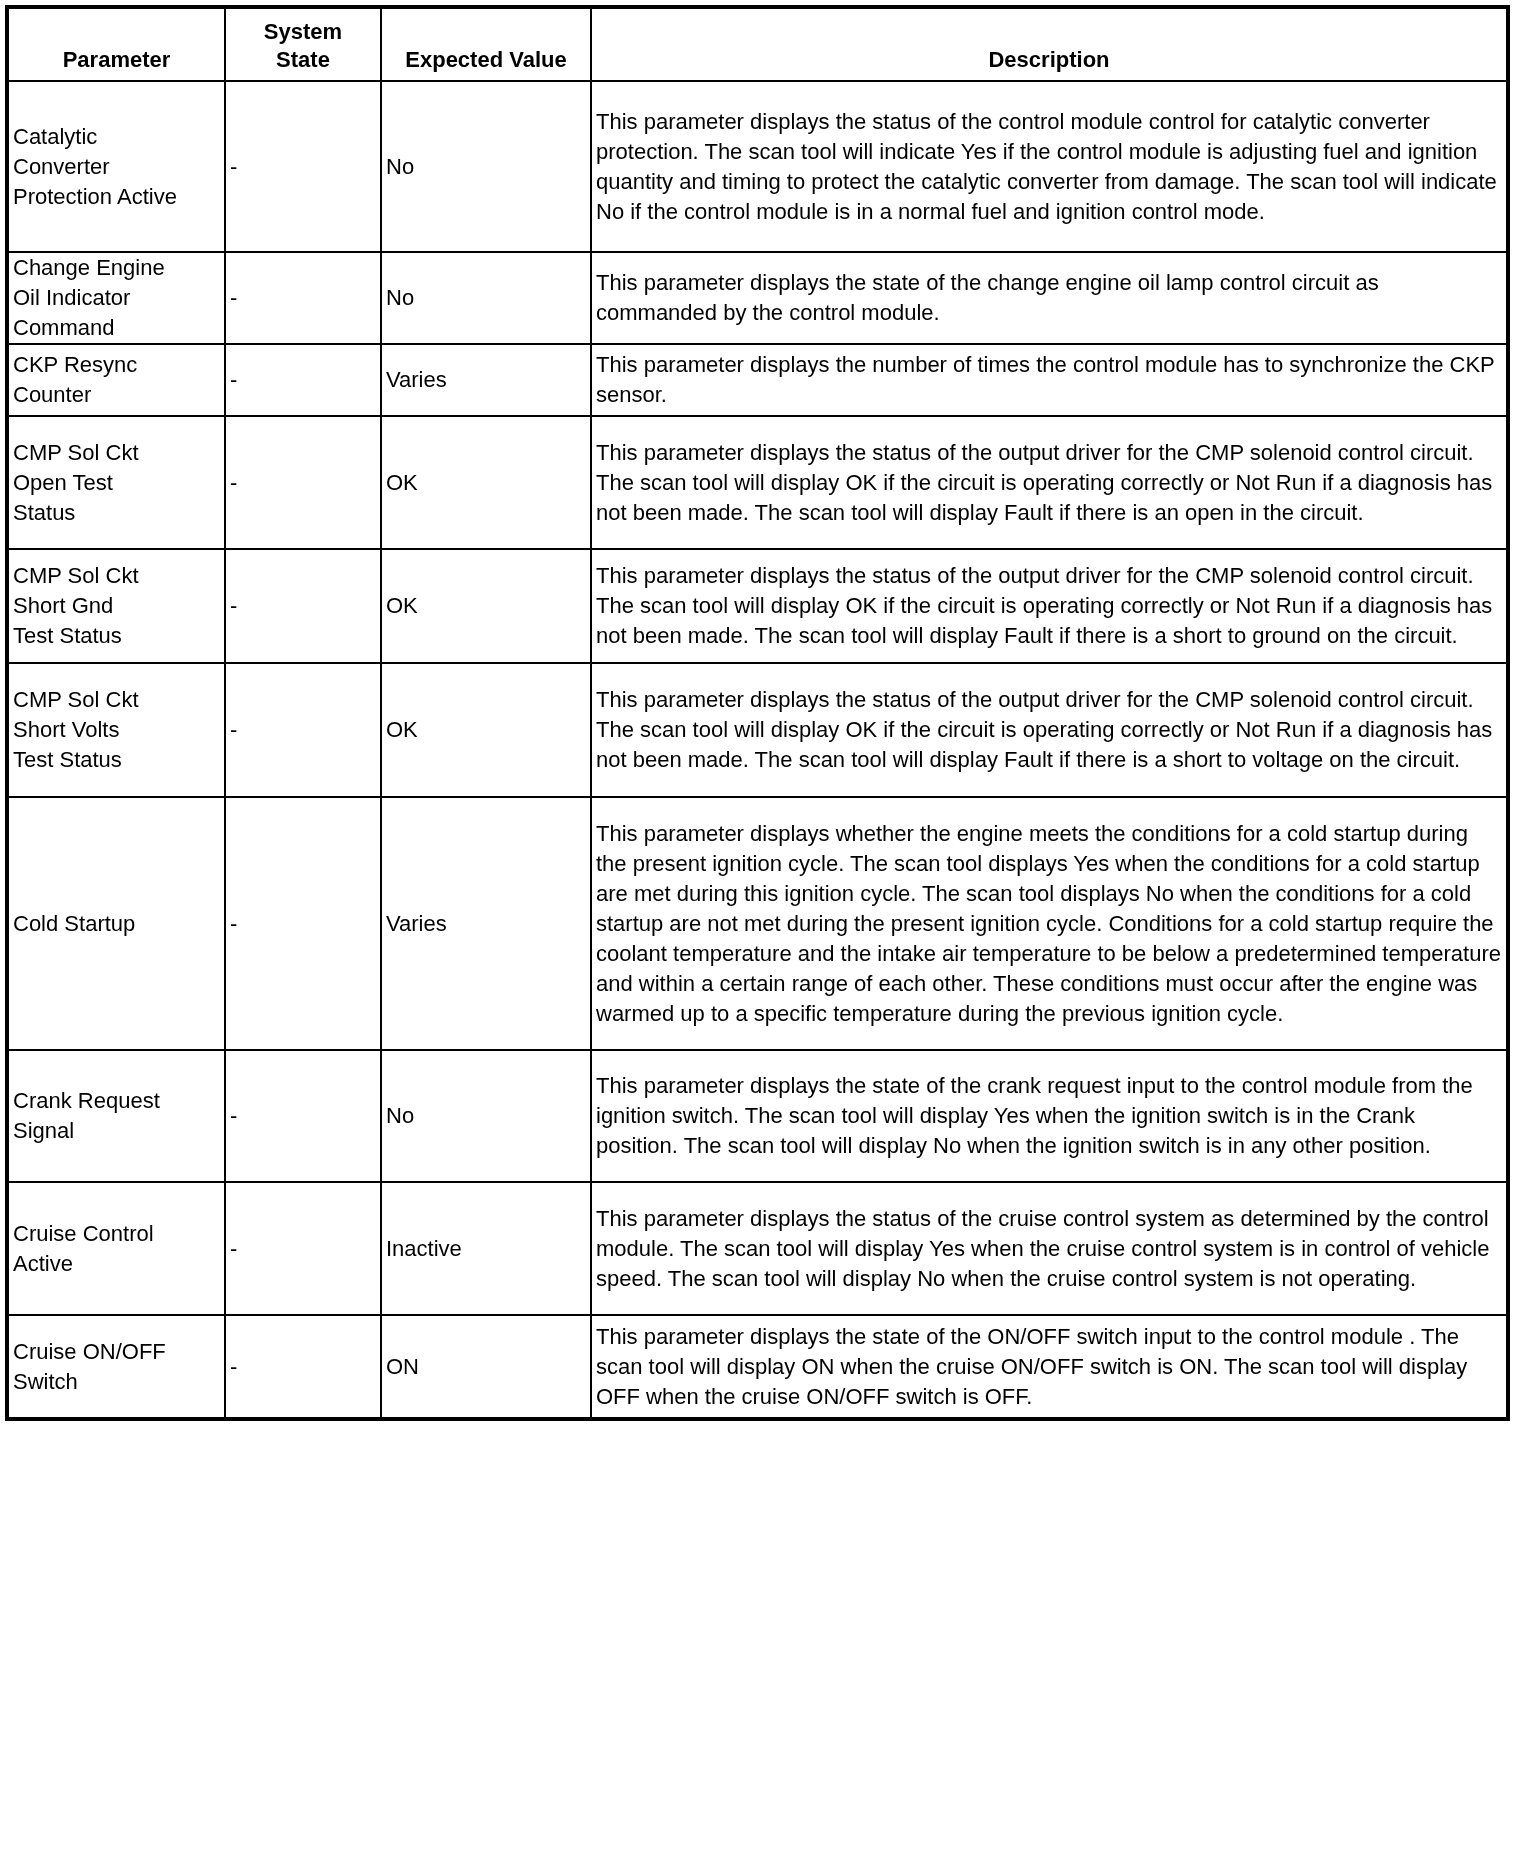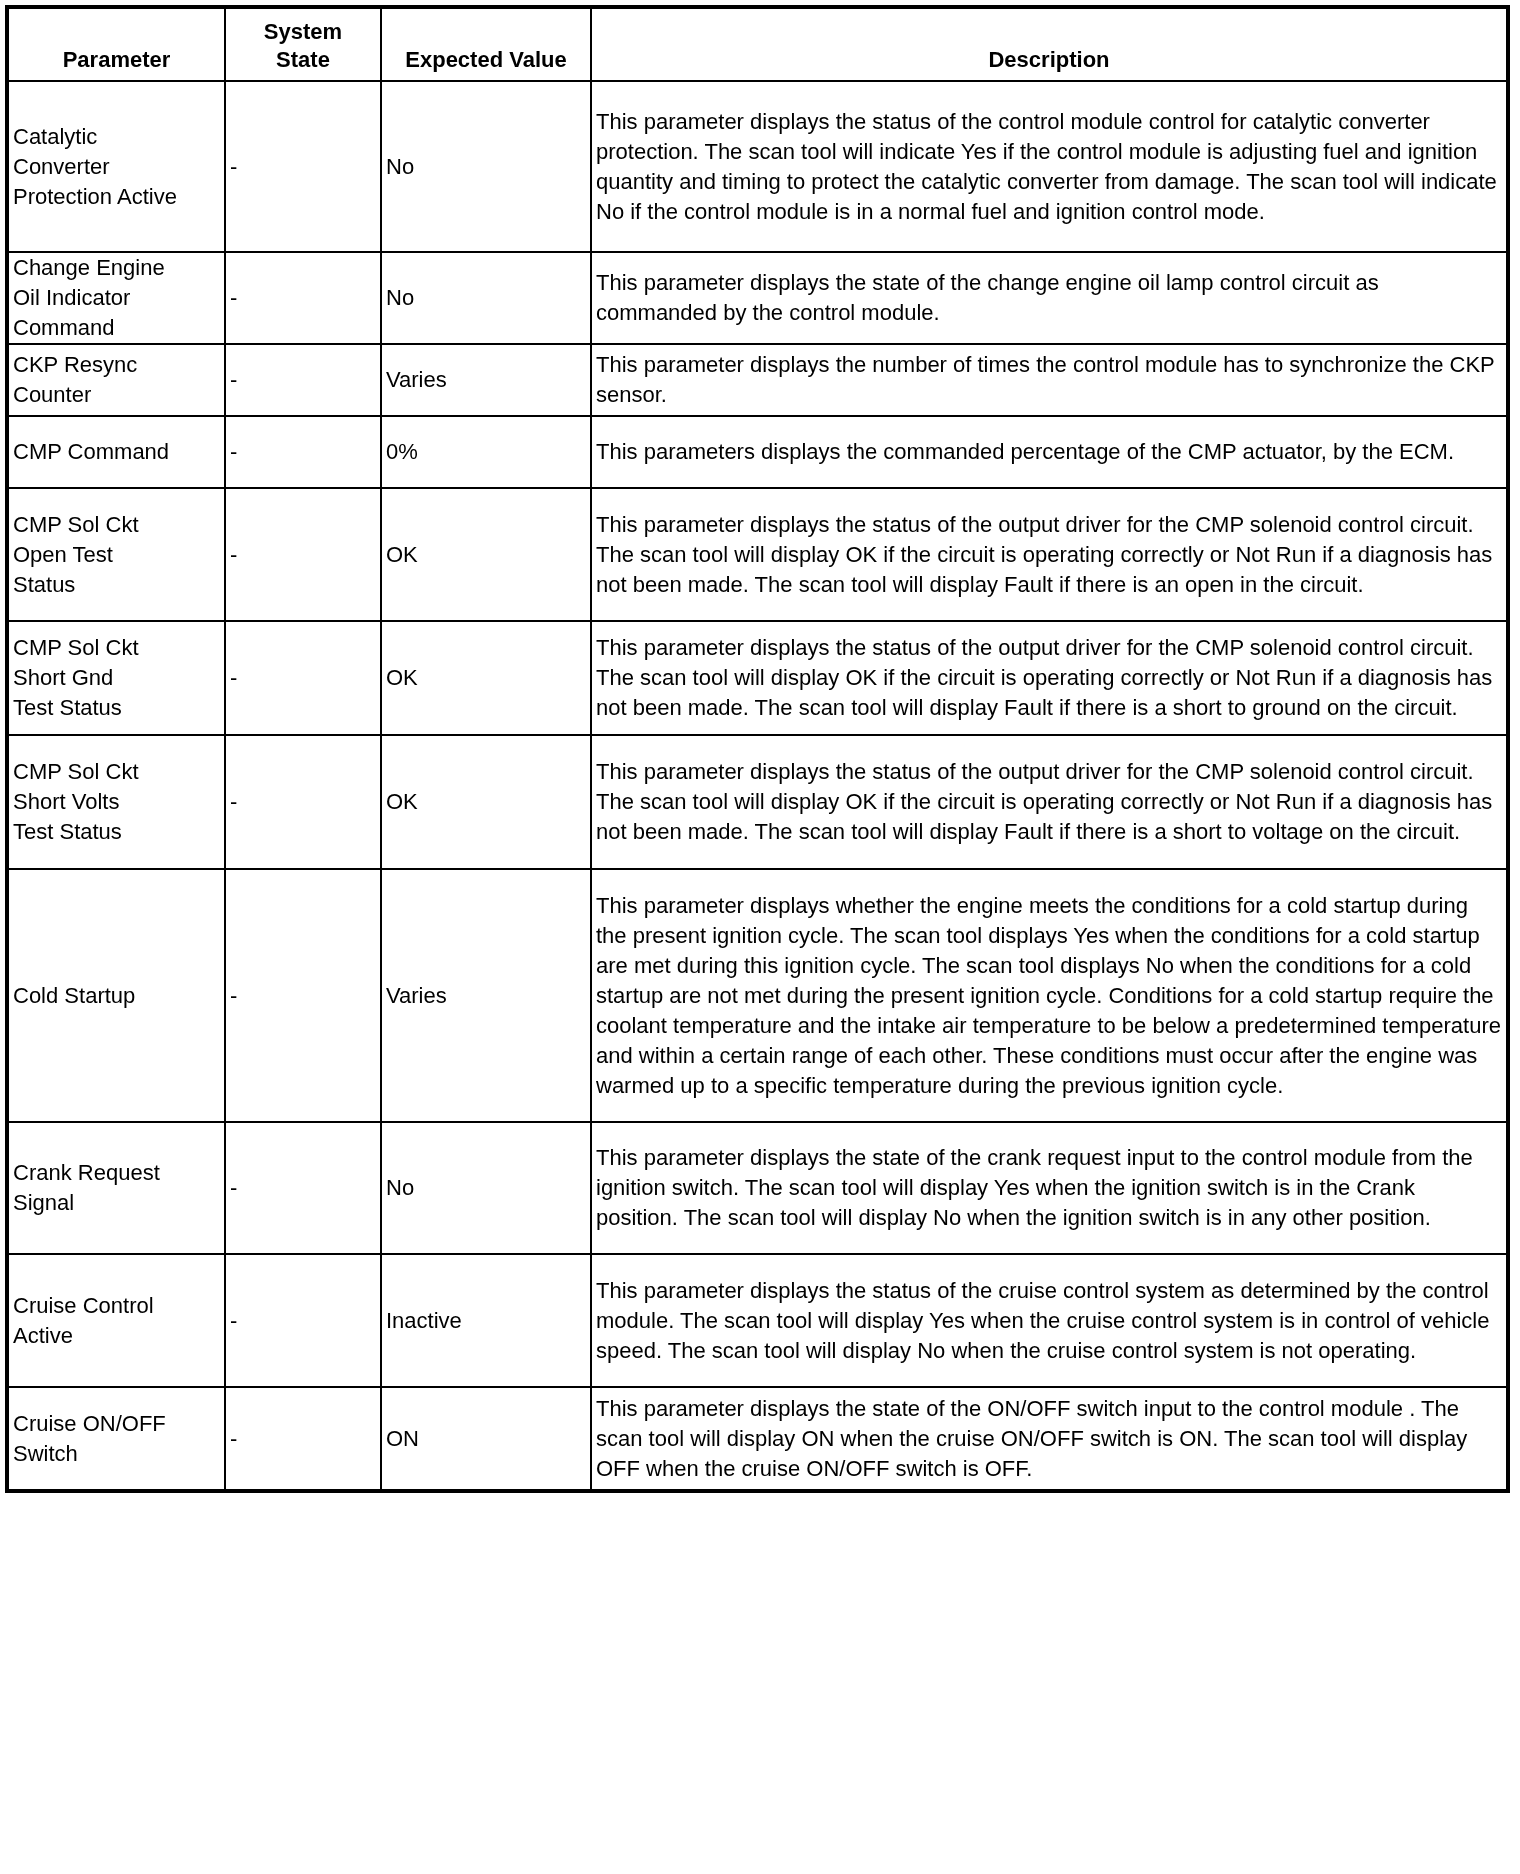--- a/index.html
+++ b/index.html
@@ -62,26 +62,20 @@
       <td>This parameter displays the state of the change engine oil lamp control circuit as commanded by the control module.</td>
     </tr>
     <tr style="height:72px">
       <td>
           <span style="display:block;width:140px">CKP Resync Counter</span>
         </td>
       <td>-</td>
       <td>Varies</td>
       <td>This parameter displays the number of times the control module has to synchronize the CKP sensor.</td>
     </tr>
-    <tr style="height:72px">
-      <td>CMP Command</td>
-      <td>-</td>
-      <td>0%</td>
-      <td>This parameters displays the commanded percentage of the CMP actuator, by the ECM.</td>
-    </tr>
     <tr style="height:133px">
       <td>
           <span style="display:block;width:130px">CMP Sol Ckt Open Test Status</span>
         </td>
       <td>-</td>
       <td>OK</td>
       <td>This parameter displays the status of the output driver for the CMP solenoid control circuit. The scan tool will display OK if the circuit is operating correctly or Not Run if a diagnosis has not been made. The scan tool will display Fault if there is an open in the circuit.</td>
     </tr>
     <tr style="height:114px">
       <td>

